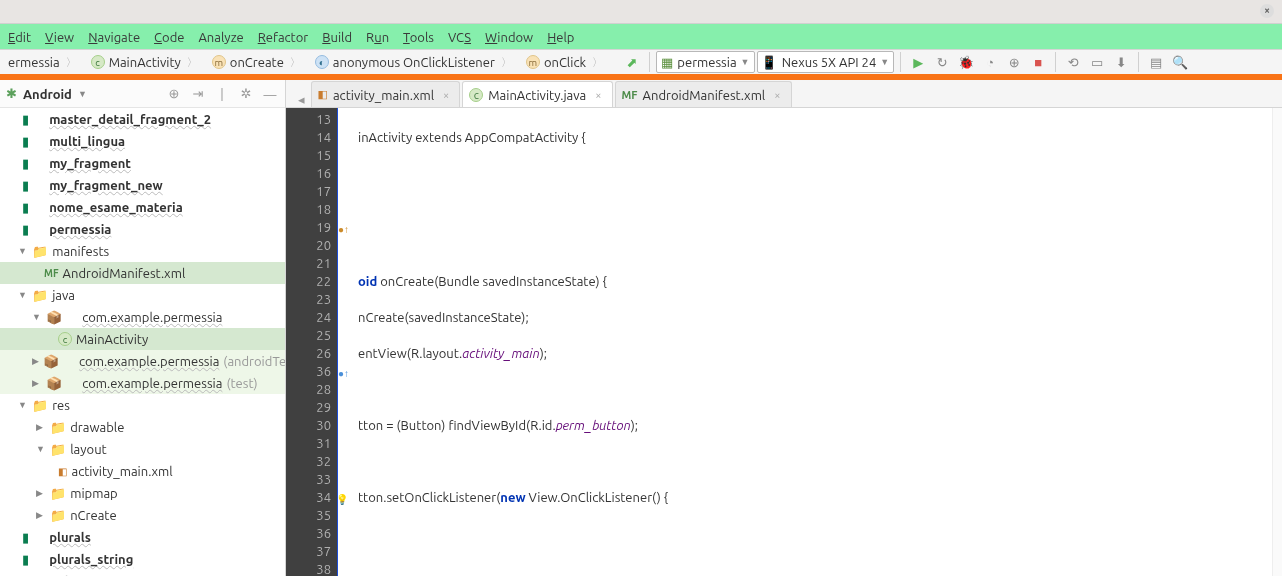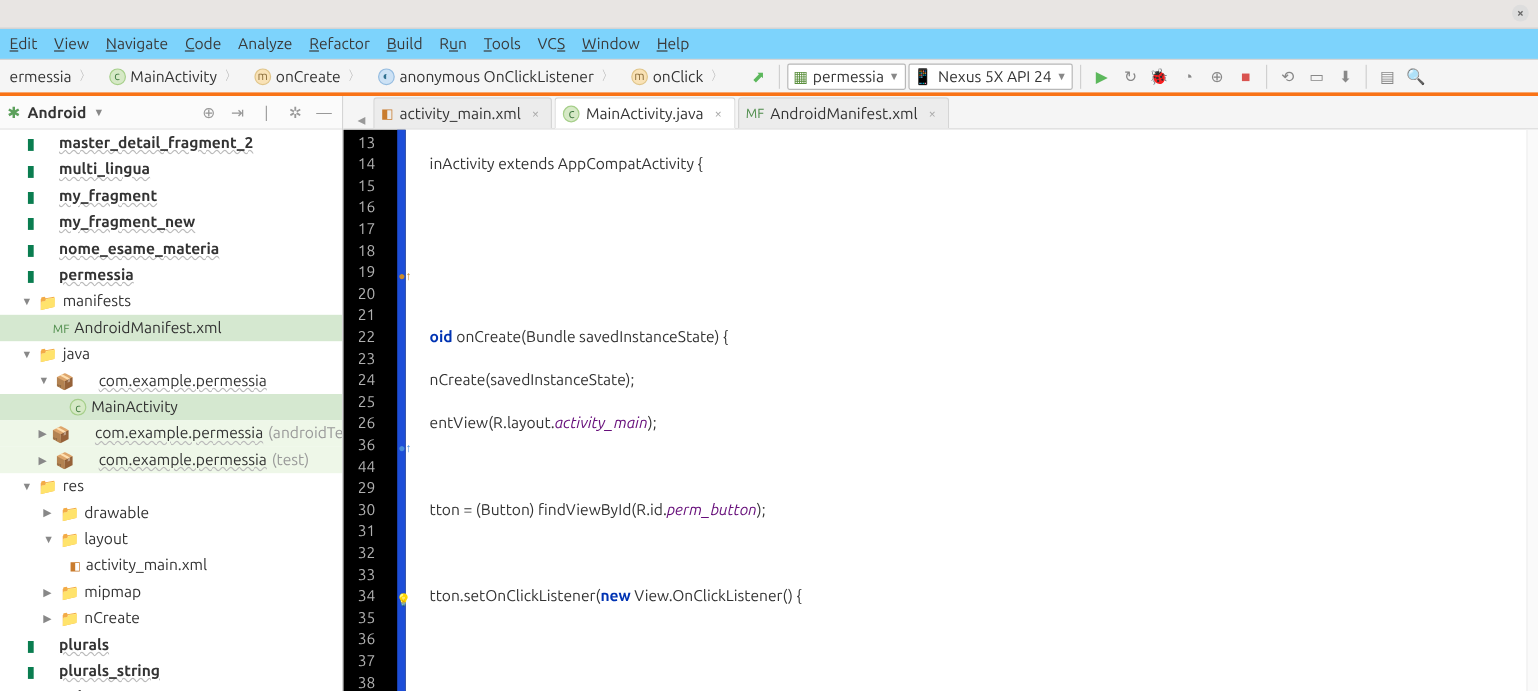--- a/index.html
+++ b/index.html
@@ -1,22 +1,22 @@
 <!DOCTYPE html>
 <html><head>
 <meta charset="utf-8">
 <style>
 * { margin:0; padding:0; box-sizing:border-box; font-family:"Ubuntu","Segoe UI",sans-serif; font-size:13px; }
 body { background:#f2f2f2; color:#333; width:1282px; height:576px; overflow:hidden; display:flex; flex-direction:column; }
 .titlebar { background:#e8e5e3; height:24px; display:flex; align-items:center; justify-content:center; color:#5c5c5c; font-weight:bold; border-bottom:1px solid #d0d0d0; position:relative;}
 .titlebar .close { position:absolute; right:8px; top:4px; width:14px; height:14px; border-radius:50%; background:#ddd; color:#666; font-size:10px; line-height:14px; text-align:center;}
-.menubar { background:#7dd3fc; height:26px; display:flex; align-items:center; padding:0 8px; gap:14px; border-bottom:1px solid #d5d5d5;}
+.menubar { background:#86efac; height:26px; display:flex; align-items:center; padding:0 8px; gap:14px; border-bottom:1px solid #d5d5d5;}
 .menubar span { color:#3a3a3a; cursor:default;}
 .menubar span u { text-decoration:underline;}
-.toolbar { background:#f5f5f5; height:30px; display:flex; align-items:center; border-bottom:3px solid #f97316; padding:0 4px; gap:2px;}
+.toolbar { background:#f5f5f5; height:30px; display:flex; align-items:center; border-bottom:6px solid #f97316; padding:0 4px; gap:2px;}
 .crumb { display:flex; align-items:center; height:22px; padding:0 8px 0 4px; gap:4px; color:#333; position:relative;}
 .crumb::after { content:"〉"; color:#b0b0b0; margin-left:2px; font-size:11px;}
 .crumb:last-of-type::after{content:"";}
 .ic { width:14px; height:14px; display:inline-flex; align-items:center; justify-content:center; font-size:10px;}
 .ic-c { background:#d6e9c6; color:#3c763d; border-radius:50%; border:1px solid #a6cf8a;}
 .ic-m { background:#f9e2b6; color:#8a6d3b; border-radius:50%; border:1px solid #e0c58a;}
 .ic-i { background:#cde2f5; color:#31708f; border-radius:50%; border:1px solid #95bce0;}
 .tb-sep { width:1px; height:20px; background:#d0d0d0; margin:0 4px;}
 .tb-btn { width:22px; height:22px; display:inline-flex; align-items:center; justify-content:center; color:#888; cursor:default;}
 .tb-btn.green{color:#5cb85c;}
@@ -28,32 +28,32 @@
 .side-hdr { height:28px; background:#fbfbfb; border-bottom:1px solid #e5e5e5; display:flex; align-items:center; padding:0 6px; gap:6px;}
 .side-hdr .lbl{font-weight:bold;}
 .side-hdr .spacer{flex:1;}
 .side-hdr .tbi{width:18px;color:#999;text-align:center;}
 .tree { flex:1; overflow:auto; font-size:13px;}
 .tree-item { display:flex; align-items:center; height:22px; padding-left:8px; gap:4px; white-space:nowrap;}
 .tree-item.sel { background:#d5e8d0;}
 .tree-item .exp { width:10px; color:#888; font-size:9px;}
 .folder-ic { color:#6a9fb5;}
 .mod-ic{color:#0a7d50;}
-.xml-ic{color:#4d8c4a; font-size:10px; font-weight:normal;}
+.xml-ic{color:#4d8c4a; font-size:10px; font-weight:bold;}
 .gray{color:#999;}
 .bold{font-weight:bold;}
 .wavy{ text-decoration:underline wavy #bbb; text-decoration-thickness:1px;margin-left:16px;}
 .editor-area{flex:1; display:flex; flex-direction:column; overflow:hidden;}
 .tabs{height:28px; background:#f5f5f5; border-bottom:1px solid #d5d5d5; display:flex; align-items:flex-end; padding-left:6px; gap:0;}
 .tab{height:26px; border:1px solid #d5d5d5; border-bottom:none; background:#ececec; display:flex; align-items:center; padding:0 10px 0 6px; gap:5px; border-radius:3px 3px 0 0; margin-right:2px;}
 .tab.active{background:#fff;}
 .tab .x{color:#aaa; font-size:11px; margin-left:4px;}
 .tab-ic{font-size:11px;}
 .editor-wrap{flex:1; display:flex; background:#fff; overflow:hidden;}
-.gutter{width:52px; background:#000000; border-right:7px solid #1d4ed8; text-align:center; padding-right:6px; color:#b0b0b0; font-family:"DejaVu Sans Mono",monospace; font-size:12px; line-height:18px; padding-top:2px; position:relative;}
+.gutter{width:52px; background:#404040; border-right:1px solid #1d4ed8; text-align:right; padding-right:6px; color:#b0b0b0; font-family:"DejaVu Sans Mono",monospace; font-size:12px; line-height:18px; padding-top:2px; position:relative;}
 .gutter .gl{height:18px; position:relative;}
 .gut-mark{position:absolute; right:-18px; top:3px; font-size:10px;}
 .gut-mark.up{color:#cc8b2a;}
 .gut-mark.ov{color:#4a90d9;}
 .gut-mark.bulb{color:#e0a030; right:-18px;}
 .code{flex:1; font-family:"DejaVu Sans Mono",monospace; font-size:12px; line-height:18px; padding:2px 0 2px 20px; white-space:pre; overflow:hidden; color:#333;}
 .code .line{height:18px;}
 .kw{color:#0033b3; font-weight:bold;}
 .com{color:#808080; font-style:italic;}
 .fld{color:#660e7a; font-style:italic;}
@@ -285,21 +285,21 @@
         <div class="gl">18</div>
         <div class="gl"><span>19</span><span class="gut-mark up">●↑</span></div>
         <div class="gl">20</div>
         <div class="gl">21</div>
         <div class="gl">22</div>
         <div class="gl">23</div>
         <div class="gl">24</div>
         <div class="gl">25</div>
         <div class="gl">26</div>
         <div class="gl"><span>36</span><span class="gut-mark ov">●↑</span></div>
-        <div class="gl">44</div>
+        <div class="gl">28</div>
         <div class="gl">29</div>
         <div class="gl">30</div>
         <div class="gl">31</div>
         <div class="gl">32</div>
         <div class="gl">33</div>
         <div class="gl"><span>34</span><span class="gut-mark bulb">💡</span></div>
         <div class="gl">35</div>
         <div class="gl">36</div>
         <div class="gl">37</div>
         <div class="gl">38</div>

